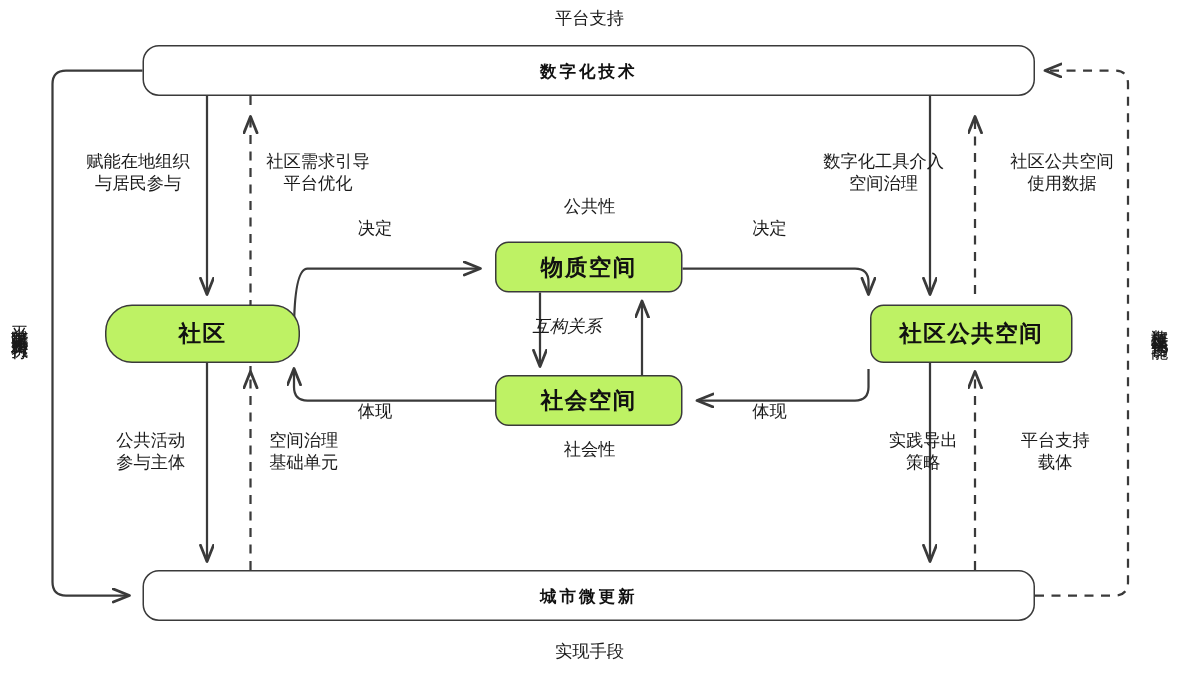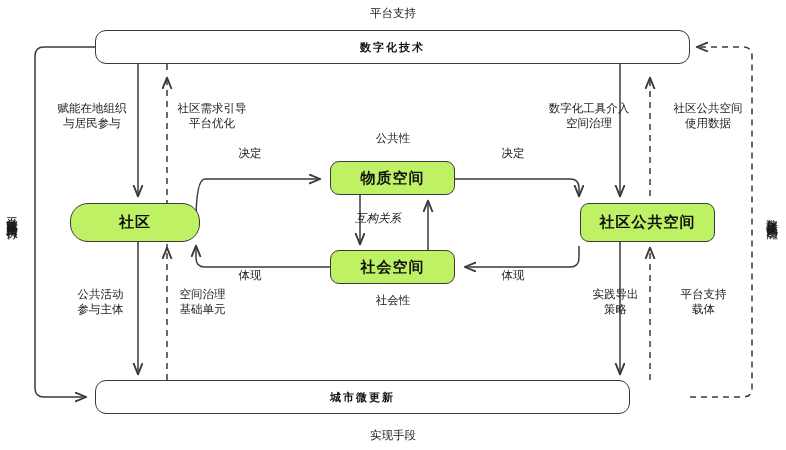--- a/index.html
+++ b/index.html
@@ -59,21 +59,21 @@
 
       <path d="M360,195 L360,244" marker-end="url(#ah)"></path>
       <path d="M428,250 L428,201" marker-end="url(#ah)"></path>
     </g>
   </svg>
 
   <div class="node big" style="left:95px;top:30px;width:595px;height:34px;">
     <span>数字化技术</span>
   </div>
 
-  <div class="node big" style="left:95px;top:380px;width:535px;height:34px;">
+  <div class="node big" style="left:95px;top:380px;width:595px;height:34px;">
     <span>城市微更新</span>
   </div>
 
   <div class="node mid" style="left:70px;top:203px;width:130px;height:39px;border-radius:18px;">
     <span>社区</span>
   </div>
 
   <div class="node mid" style="left:330px;top:161px;width:125px;height:34px;">
     <span>物质空间</span>
   </div>

